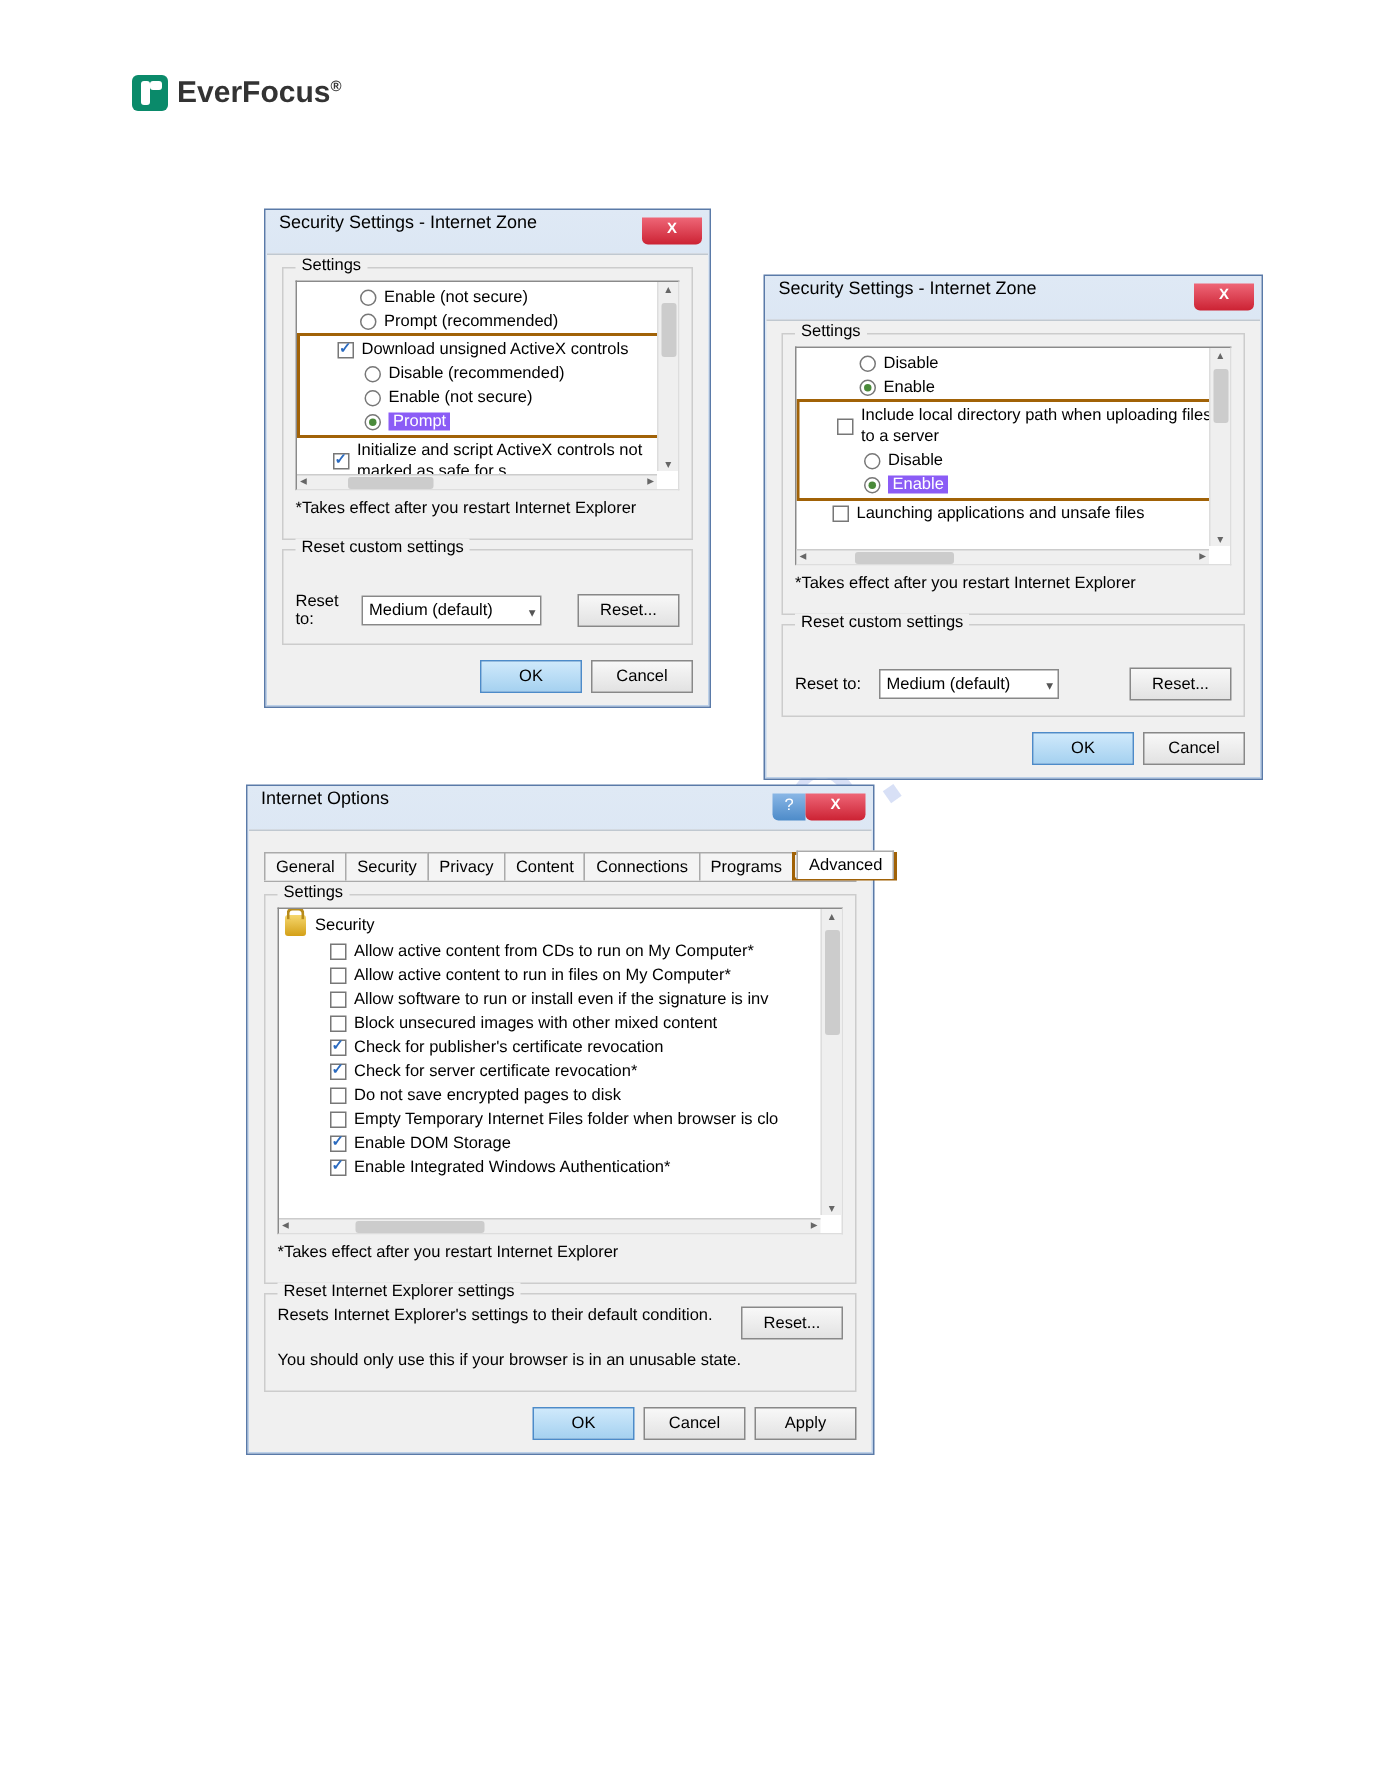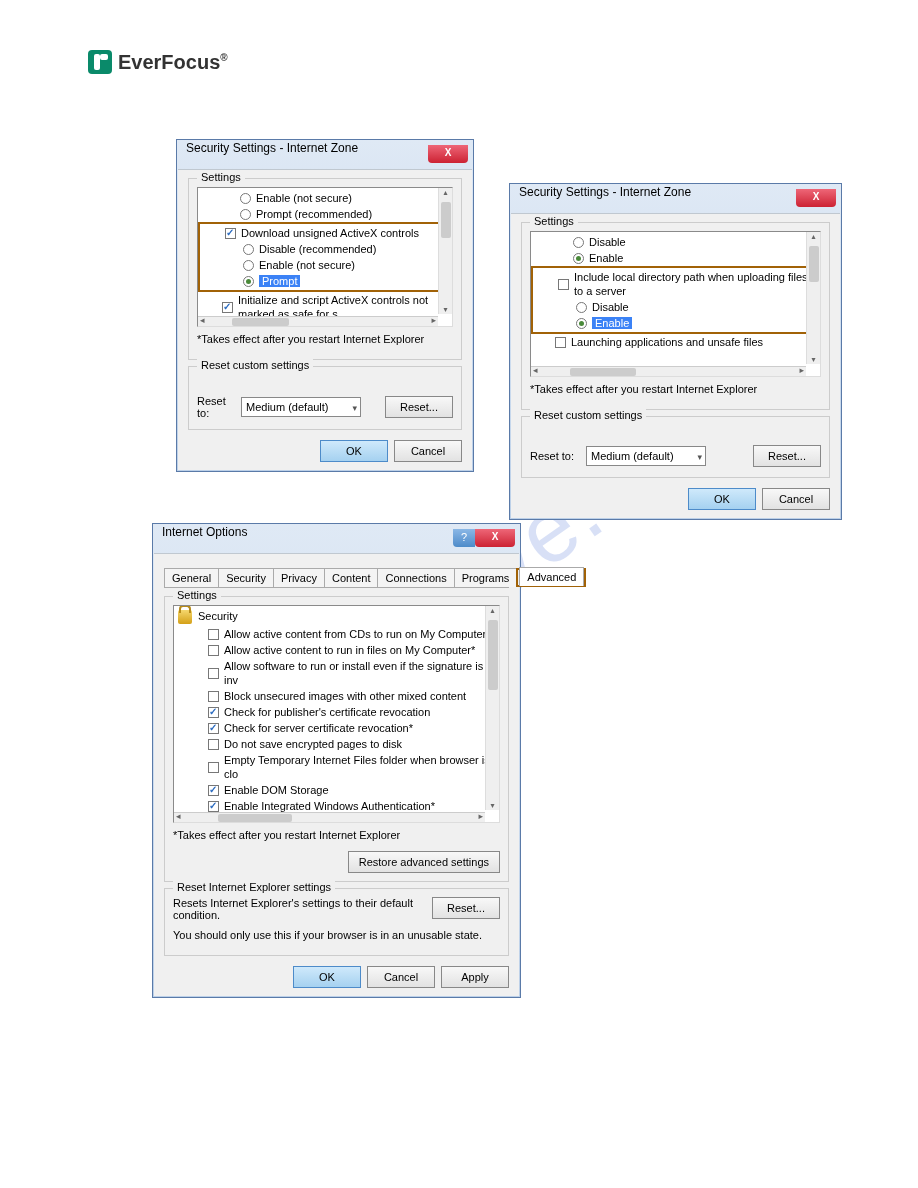--- a/index.html
+++ b/index.html
@@ -7,32 +7,32 @@
 .watermark{position:absolute;left:50%;top:50%;transform:translate(-50%,-50%) rotate(-35deg);font-size:90px;color:rgba(100,130,220,.25);font-family:Arial,sans-serif;pointer-events:none;letter-spacing:2px}
 .logo{position:absolute;left:88px;top:50px;display:flex;align-items:center;gap:6px}
 .logo-mark{width:24px;height:24px;background:#0a8a6a;border-radius:4px;position:relative}
 .logo-mark::before{content:"";position:absolute;left:6px;top:4px;width:6px;height:16px;background:#fff;border-radius:2px}
 .logo-mark::after{content:"";position:absolute;right:4px;top:4px;width:8px;height:6px;background:#fff;border-radius:2px}
 .logo-text{font-size:20px;font-weight:bold;color:#333}
 .logo-sup{font-size:10px;vertical-align:super;color:#333}
 .abs{position:absolute}
 .d1{left:176px;top:139px;width:298px}
 .d2{left:509px;top:183px;width:333px}
-.d3{left:152px;top:523px;width:369px}
+.d3{left:164px;top:523px;width:419px}
 .dialog{background:linear-gradient(180deg,#dfe9f5,#bcd0e8);padding:1px;border:1px solid #5a7aa8}
 .dhead{height:28px;display:flex;align-items:flex-start;justify-content:space-between;padding:0 0 0 8px}
 .dtitle{color:#000;font-size:12px}
 .xbtn{width:40px;height:18px;margin:4px 4px 0 0;background:linear-gradient(180deg,#e67,#c23);border-radius:0 0 4px 4px;color:#fff;text-align:center;line-height:16px;font-weight:bold;font-size:10px}
 .dbody{background:#f0f0f0;border-top:1px solid #c0c8d0;padding:8px 10px}
 .fset{border:1px solid #ccc;padding:8px;margin-bottom:6px;position:relative}
 .fleg{position:absolute;top:-8px;left:8px;background:#f0f0f0;padding:0 4px;font-size:11px}
 .listbox{background:#fff;border:1px solid #8a8a8a;border-right-color:#ddd;border-bottom-color:#ddd;padding:2px 0 0 0;position:relative;overflow:hidden}
 .rrow{display:flex;align-items:center;padding:1px 0 1px 24px;line-height:14px}
 .rrow.ind{padding-left:42px}
-.rsel{background:#3b82f6;color:#fff;padding:0 3px}
+.rsel{background:#8b5cf6;color:#fff;padding:0 3px}
 .radio{width:11px;height:11px;border:1px solid #777;border-radius:50%;margin-right:5px;display:inline-block;background:#fff;position:relative;flex-shrink:0}
 .radio.on::after{content:"";position:absolute;background:#4a8a3a;width:5px;height:5px;border-radius:50%;left:2px;top:2px}
 .cbox{width:11px;height:11px;border:1px solid #777;margin-right:5px;display:inline-block;background:#fff;position:relative;flex-shrink:0}
 .cbox.on::after{content:"✓";position:absolute;color:#2a6abf;font-size:10px;font-weight:bold;left:0;top:-3px}
 .hlred{border:2px solid #a16207;padding:1px}
 .note{font-size:11px;margin:6px 0}
 .resetrow{display:flex;align-items:center;gap:12px;margin:20px 0 2px 0}
 .dd{background:#fff;border:1px solid #888;height:20px;line-height:18px;padding:0 14px 0 4px;position:relative;min-width:120px;font-size:11px}
 .dd::after{content:"▾";position:absolute;right:3px;top:1px;font-size:9px;color:#555}
 .btn{background:linear-gradient(#f8f8f8,#e2e2e2);border:1px solid #888;height:22px;min-width:68px;font-size:11px;padding:0 10px;cursor:default}
@@ -264,23 +264,20 @@
             <div class="rrow" style="padding-left:24px">
               <span class="cbox on"></span>
               <span>Enable Integrated Windows Authentication*</span>
             </div>
           </div>
         <div class="scroll" style="position:absolute;bottom:0;left:0;right:14px">
             <div class="sthumb"></div>
           </div>
       </div>
       <div class="note">*Takes effect after you restart Internet Explorer</div>
-      <div class="brow">
-          <button class="btn" style="min-width:150px">Restore advanced settings</button>
-        </div>
     </div>
     <div class="fset">
       <span class="fleg">Reset Internet Explorer settings</span>
       <div style="display:flex;gap:10px;align-items:flex-start">
         <span style="flex:1">Resets Internet Explorer's settings to their default condition.</span>
         <button class="btn">Reset...</button>
       </div>
       <div class="note" style="margin-top:8px">You should only use this if your browser is in an unusable state.</div>
     </div>
     <div class="brow">

